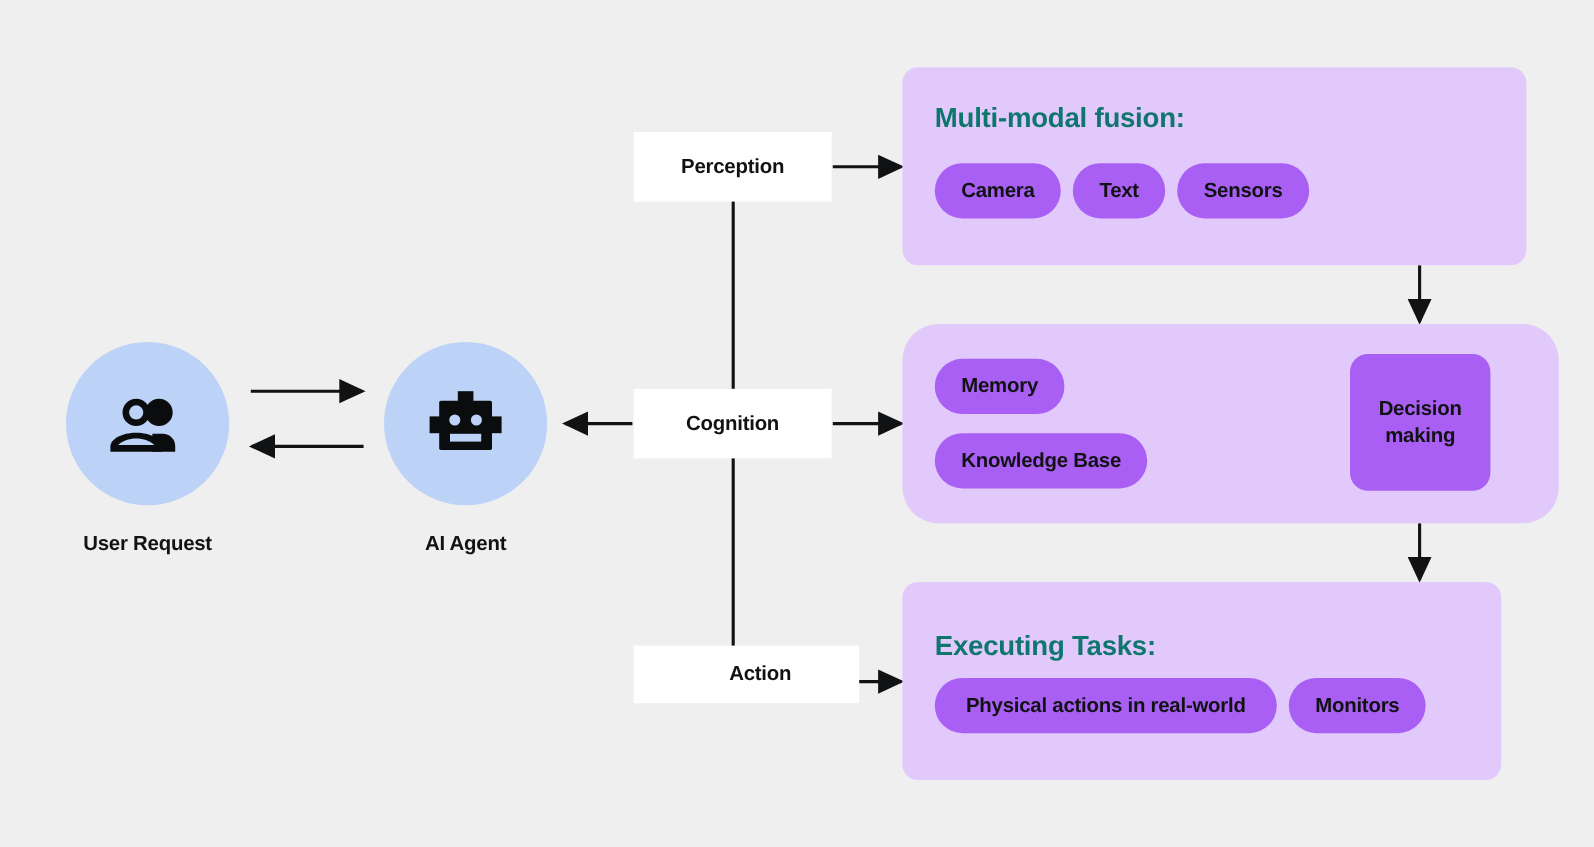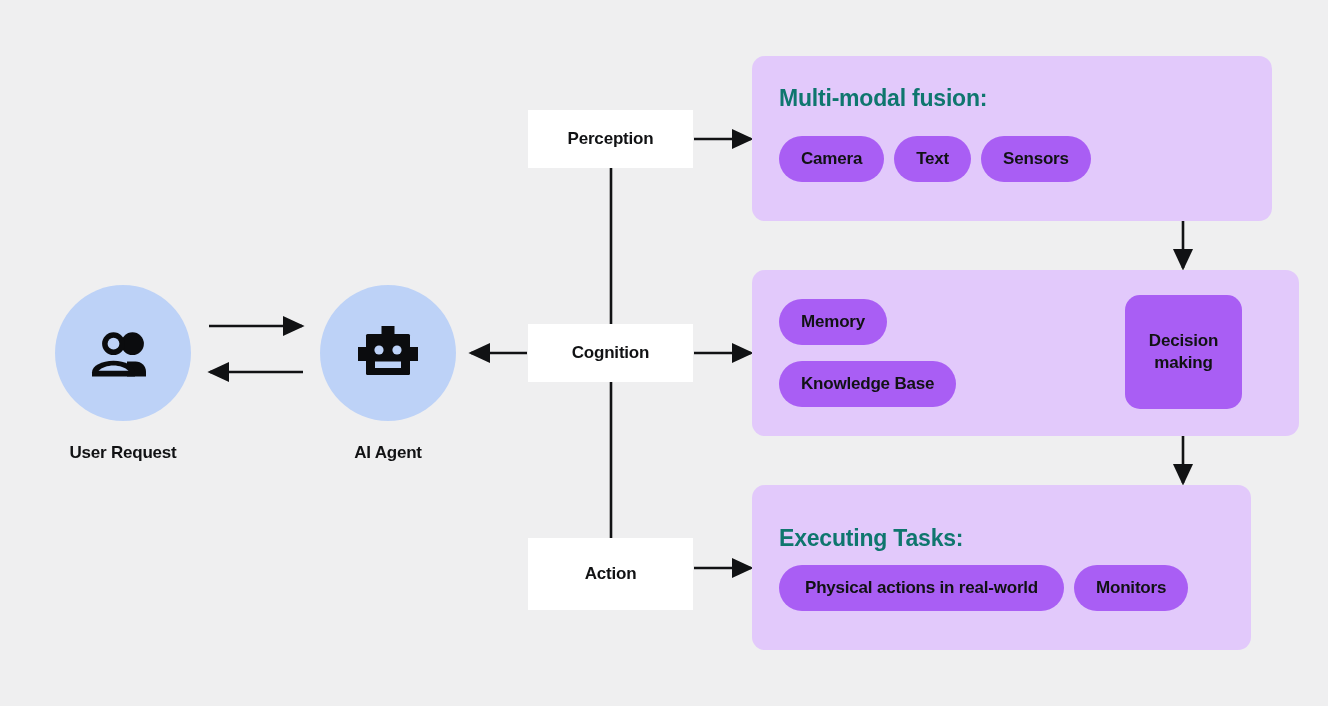--- a/index.html
+++ b/index.html
@@ -186,34 +186,34 @@
     </div>
     <div class="actor-label">AI Agent</div>
   </div>
 
   <div class="stage-box" style="left:528px; top:110px; width:165px; height:58px;">
     <span>Perception</span>
   </div>
   <div class="stage-box" style="left:528px; top:324px; width:165px; height:58px;">
     <span>Cognition</span>
   </div>
-  <div class="stage-box" style="left:528px; top:538px; width:165px; height:72px;">
+  <div class="stage-box" style="left:528px; top:538px; width:165px; height:48px;padding-left:23px;">
     <span>Action</span>
   </div>
 
   <div class="panel" style="left:752px; top:56px; width:520px; height:165px;">
     <div class="panel-title" style="top:29px;">Multi-modal fusion:</div>
     <div class="pill-row" style="left:27px; top:80px;">
       <div class="pill">Camera</div>
       <div class="pill">Text</div>
       <div class="pill">Sensors</div>
     </div>
   </div>
 
-  <div class="panel" style="left:752px; top:270px; width:547px; height:166px;">
+  <div class="panel" style="left:752px; top:270px; width:547px; height:166px;border-radius:30px;">
     <div class="pill" style="position:absolute; left:27px; top:29px;">Memory</div>
     <div class="pill" style="position:absolute; left:27px; top:91px;">Knowledge Base</div>
     <div class="decision-box" style="left:373px; top:25px; width:117px; height:114px;">
       <span>Decision making</span>
     </div>
   </div>
 
   <div class="panel" style="left:752px; top:485px; width:499px; height:165px;">
     <div class="panel-title" style="top:40px;">Executing Tasks:</div>
     <div class="pill-row" style="left:27px; top:80px;">

